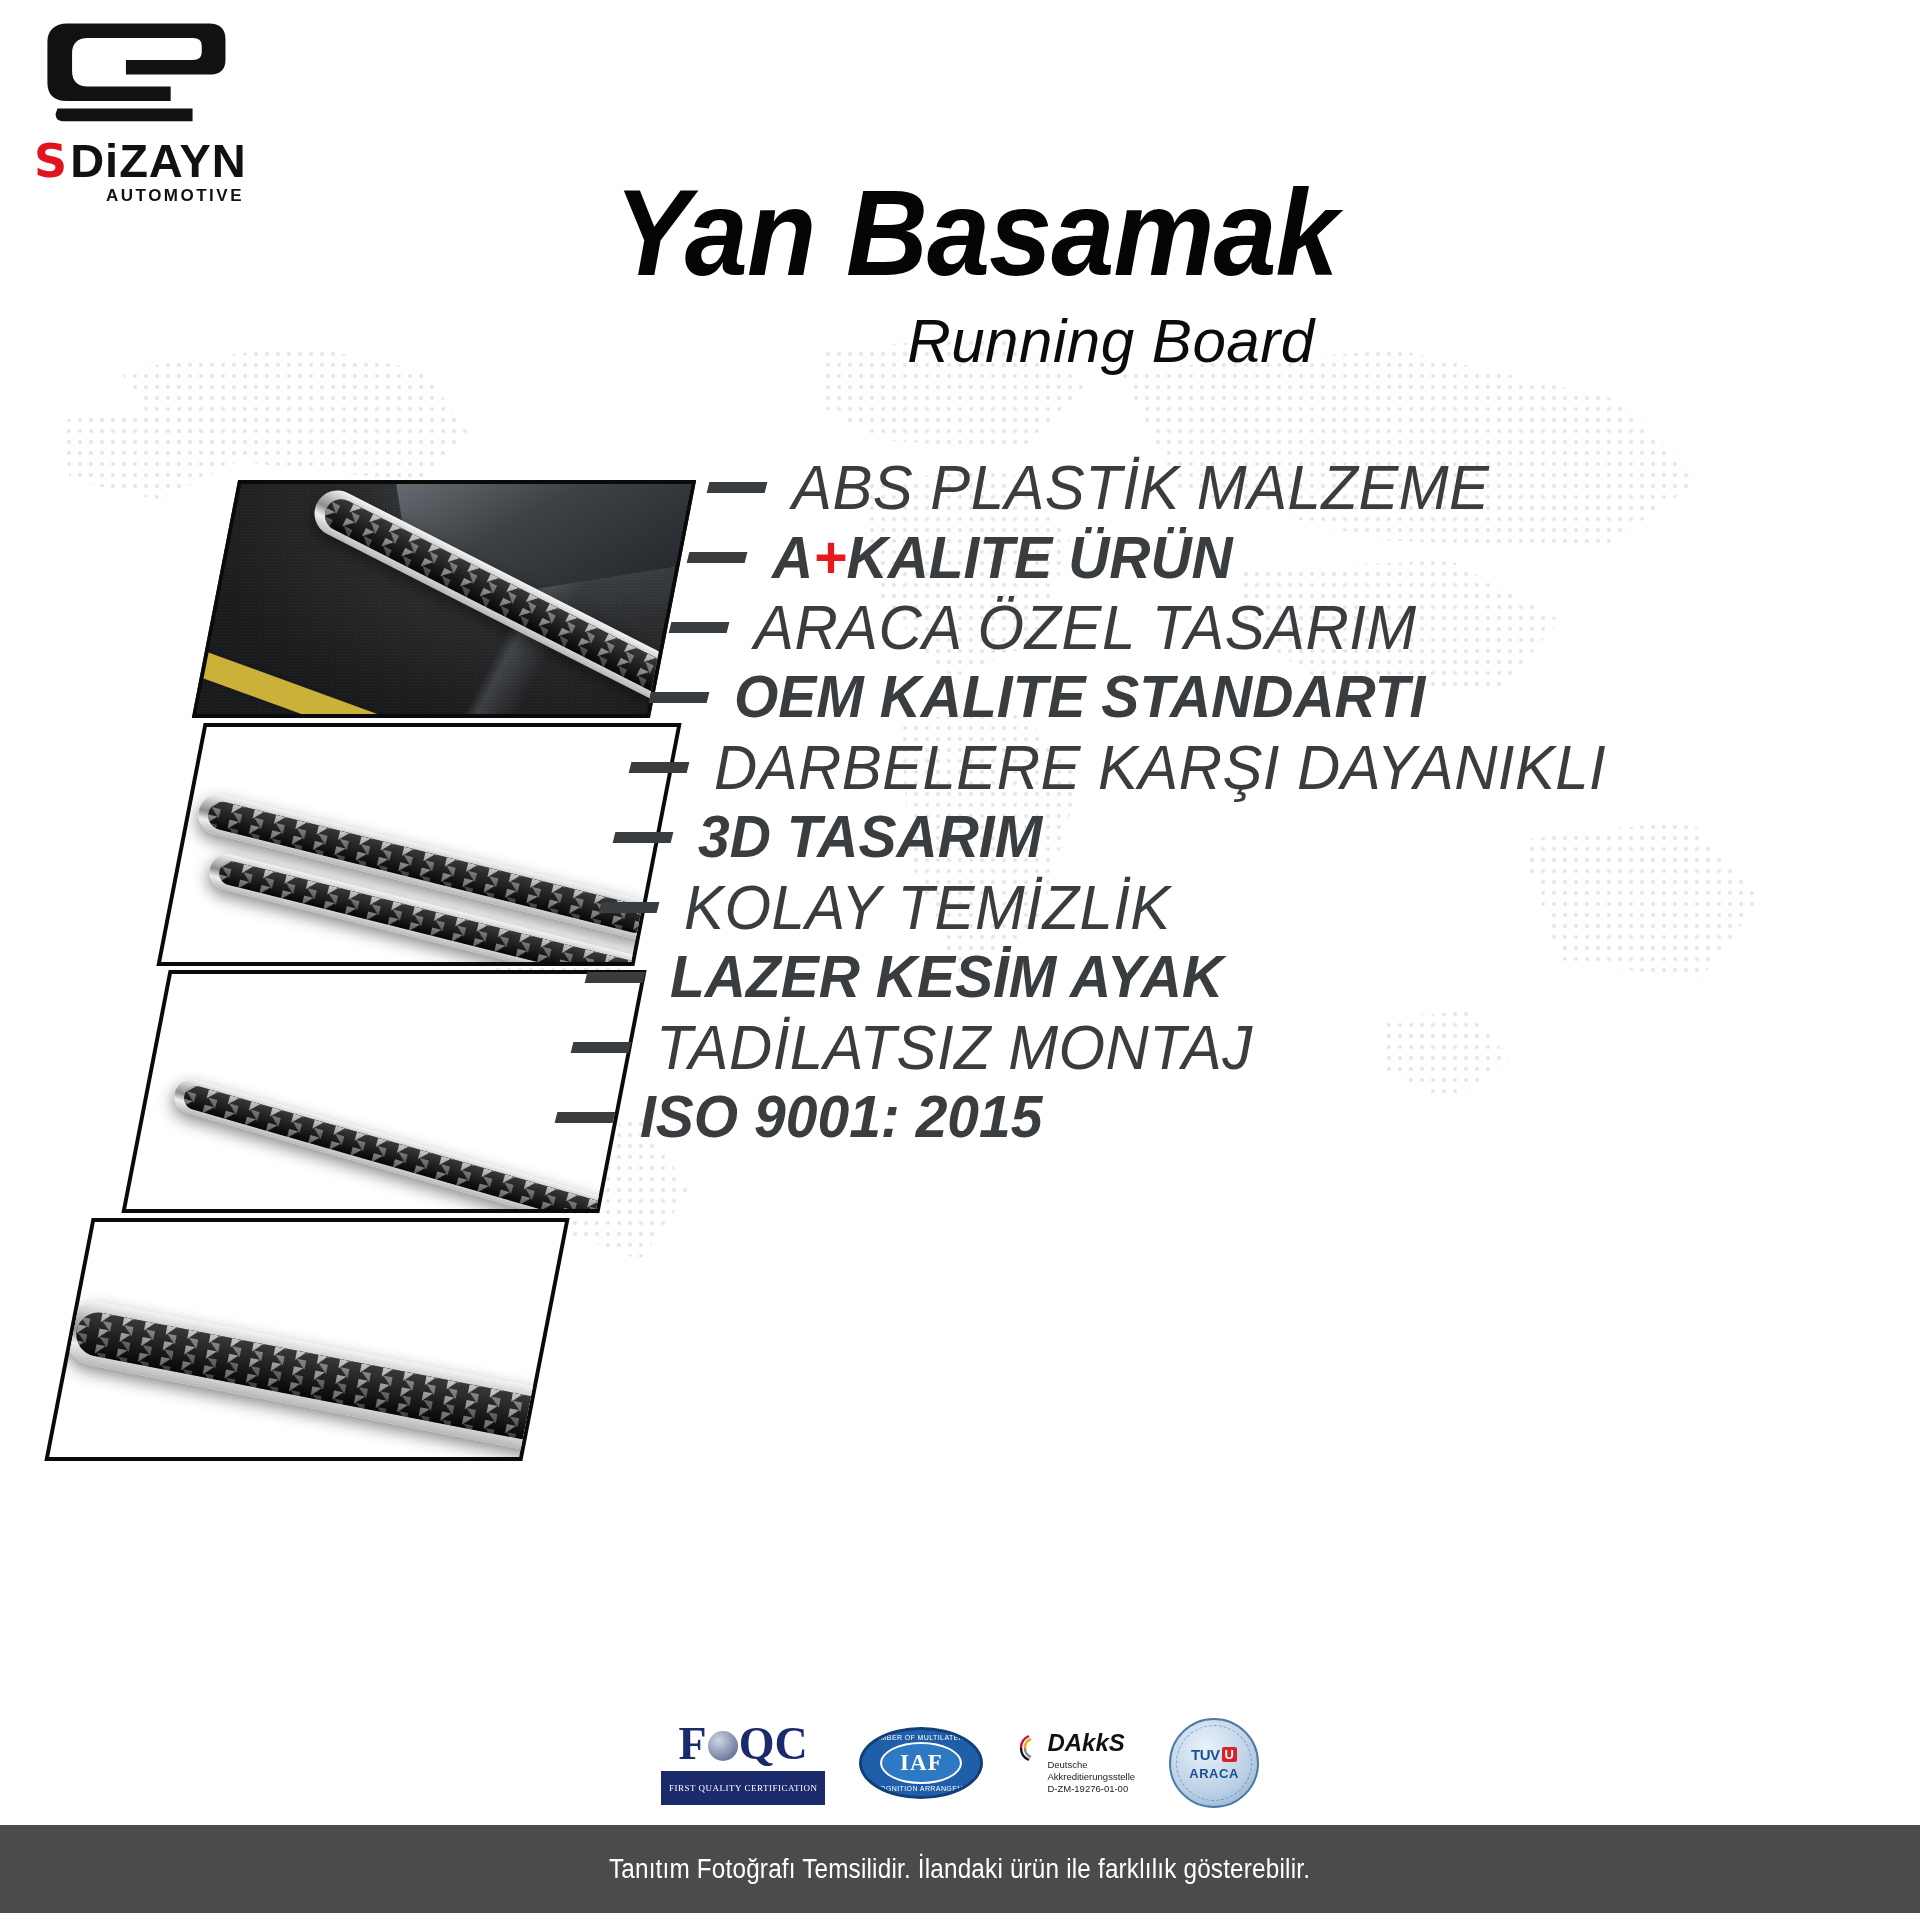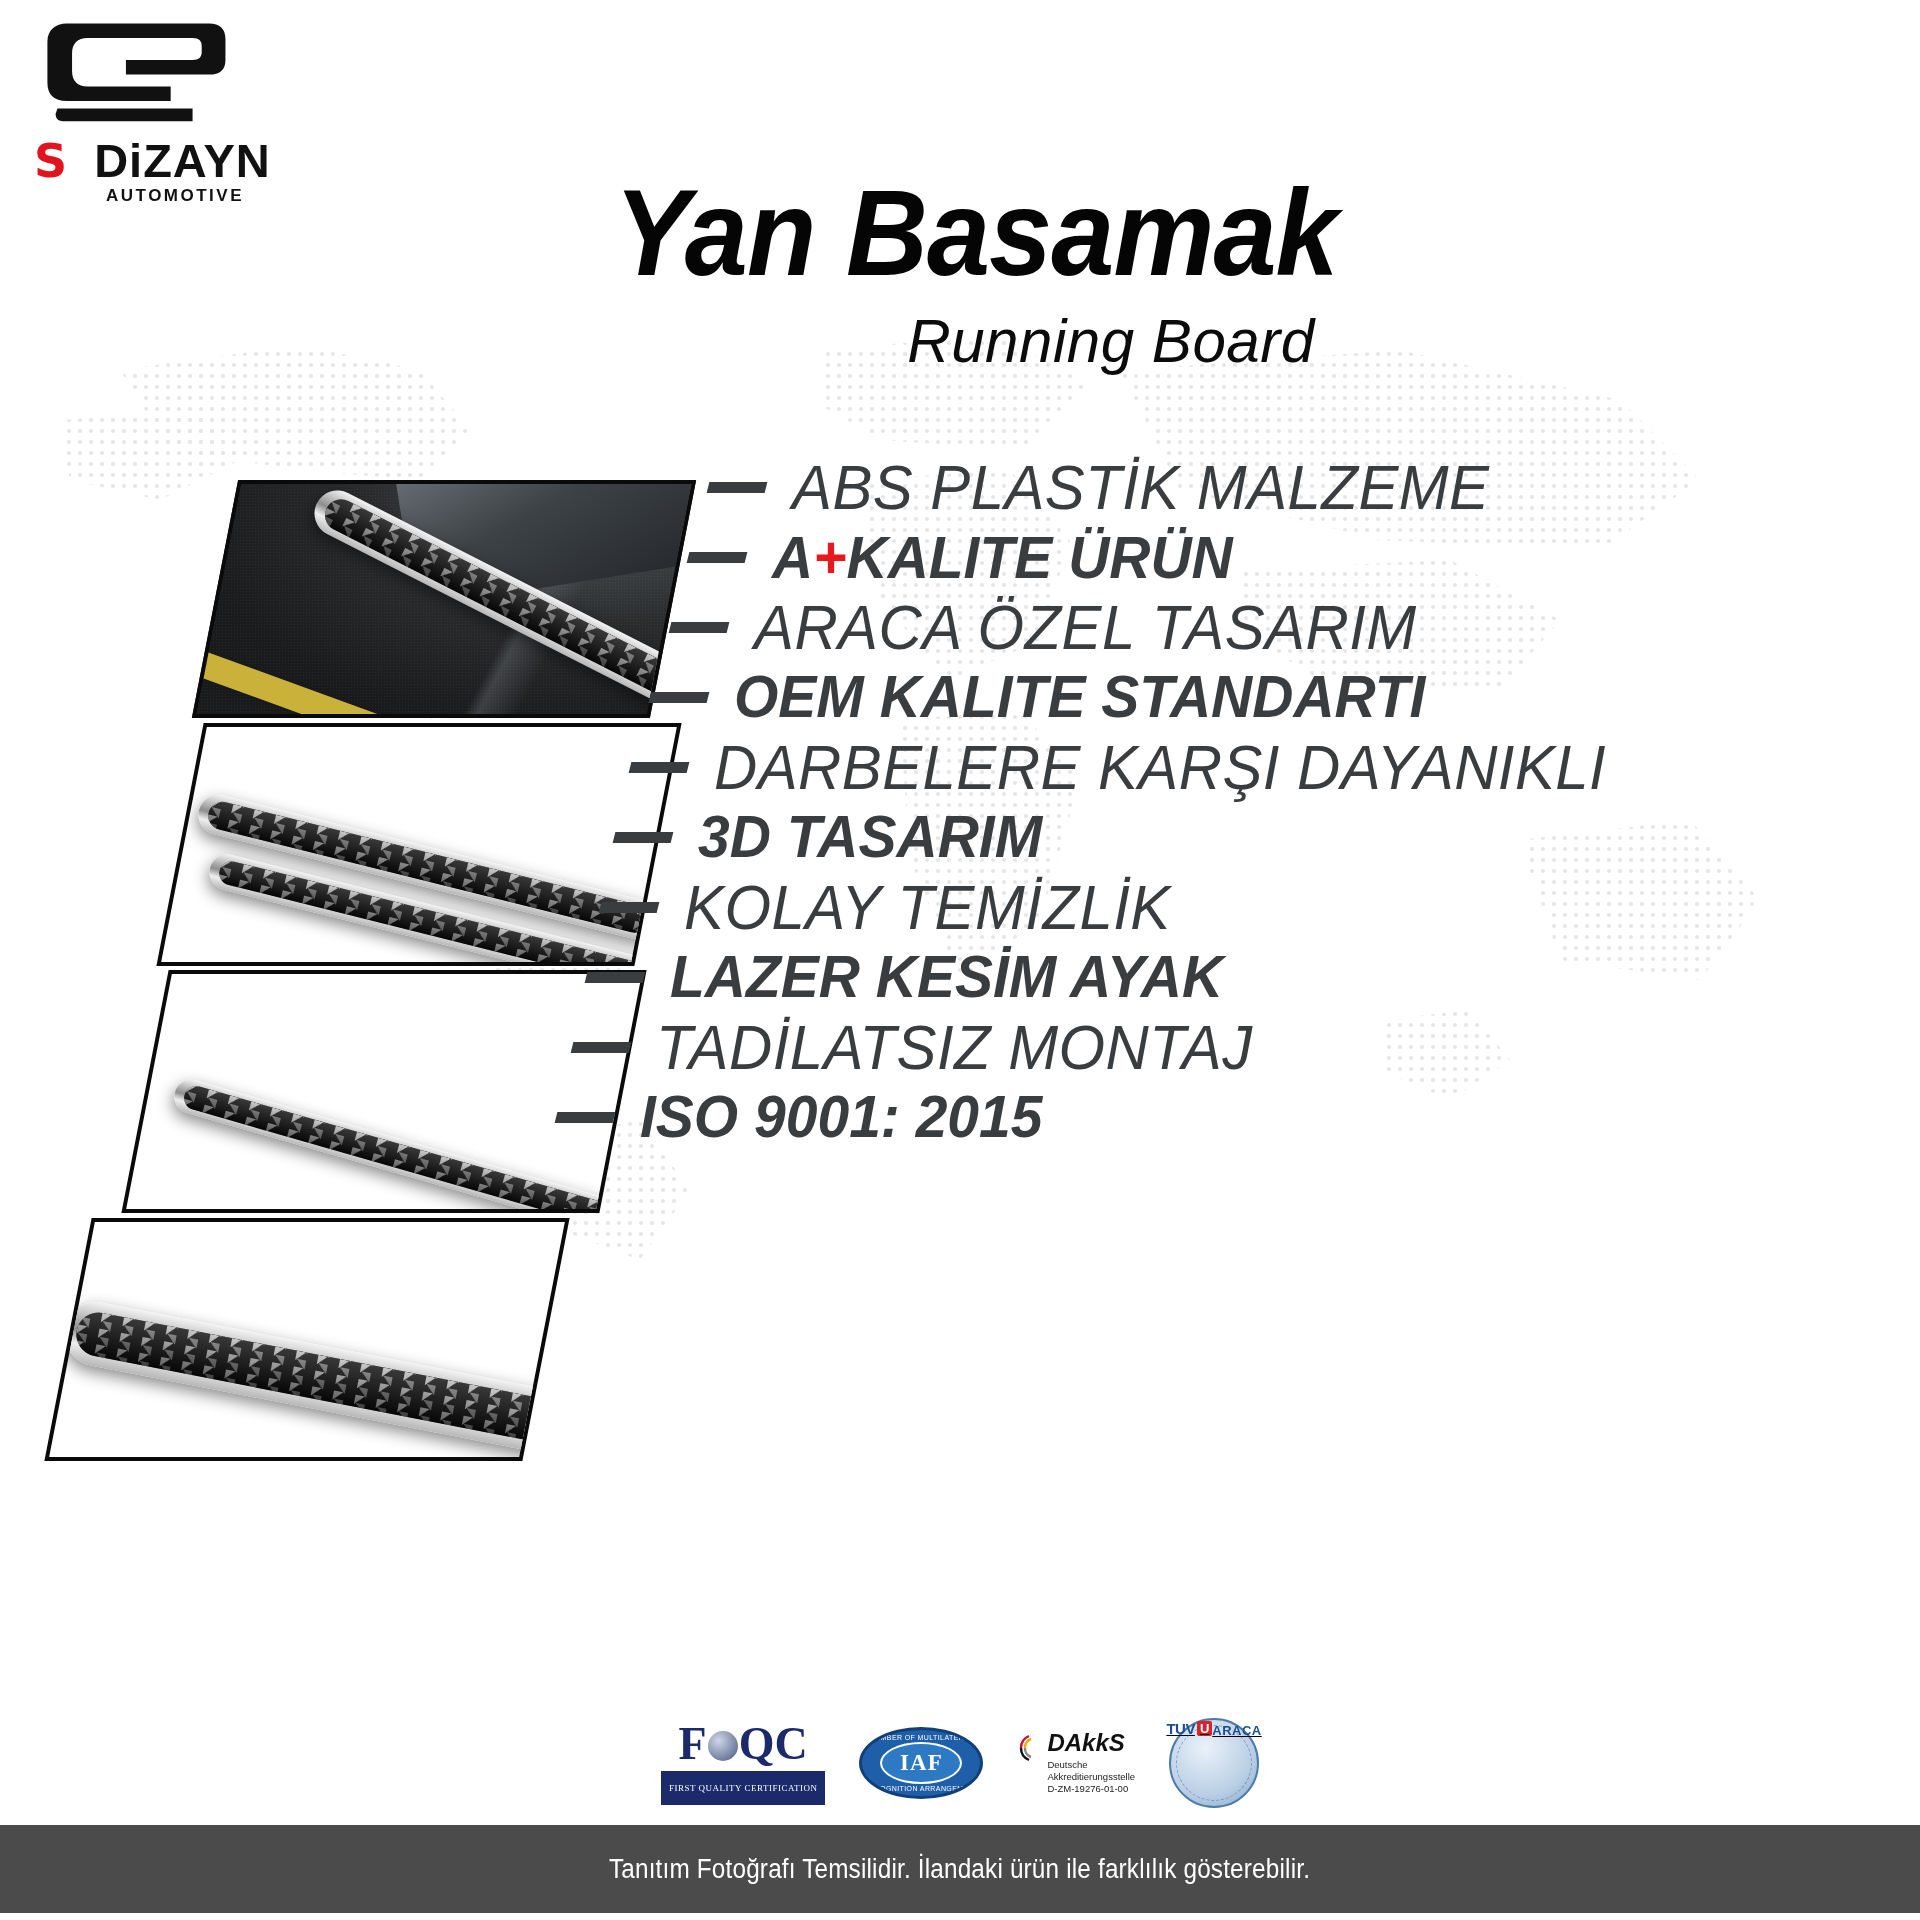--- a/index.html
+++ b/index.html
@@ -13,21 +13,21 @@
   #stage{position:absolute;inset:0;width:1920px;height:1920px;overflow:hidden;background:#fff;}
 
   
   .worldmap{position:absolute;left:0;top:120px;width:1920px;height:1500px;opacity:.55;pointer-events:none;}
 
   
   .logo{position:absolute;left:28px;top:18px;width:280px;}
   .logo-mark{width:205px;height:105px;display:block;}
   .logo-word{display:flex;align-items:center;margin-top:14px;margin-left:6px;}
   .logo-s{font-weight:bold;font-size:46px;color:#e1131d;letter-spacing:-1px;line-height:1;font-family:"DejaVu Sans",sans-serif;}
-  .logo-dizayn{font-weight:bold;font-size:47px;color:#111;letter-spacing:1px;margin-left:28px;line-height:1;}
+  .logo-dizayn{font-weight:bold;font-size:47px;color:#111;letter-spacing:1px;margin-left:4px;line-height:1;}
   .logo-auto{font-size:17px;color:#111;letter-spacing:2.5px;font-weight:bold;margin-left:78px;margin-top:2px;}
 
   
   .headline{position:absolute;left:16px;top:172px;width:1920px;text-align:center;pointer-events:none;}
   .title{
     font-family:"Liberation Sans", sans-serif;
     font-weight:bold;font-style:italic;
     font-size:122px;line-height:1;color:#050505;
     letter-spacing:-1px;
     transform:scaleX(.93);
@@ -143,21 +143,21 @@
   .iaf{width:118px;height:66px;border-radius:50%;background:#1f5fa9;border:3px solid #123f77;display:flex;align-items:center;justify-content:center;position:relative;overflow:hidden;}
   .iaf-inner{width:78px;height:38px;border-radius:50%;background:#2e79c4;border:2px solid #fff;display:flex;align-items:center;justify-content:center;}
   .iaf-txt{color:#fff;font-weight:bold;font-size:23px;font-family:"Liberation Serif",serif;letter-spacing:1px;}
   .iaf-top,.iaf-bot{position:absolute;left:0;right:0;text-align:center;color:#fff;font-size:7px;letter-spacing:.4px;font-family:"Liberation Sans",sans-serif;}
   .iaf-top{top:4px;}.iaf-bot{bottom:4px;}
   .dakks{display:flex;align-items:flex-start;}
   .dakks-wave{width:26px;height:34px;margin-right:4px;flex:none;}
   .dakks-r{display:flex;flex-direction:column;}
   .dakks-name{font-weight:bold;font-size:24px;color:#111;line-height:1;font-family:"Liberation Sans",sans-serif;font-style:italic;}
   .dakks-sub{font-size:9.5px;color:#222;line-height:1.28;margin-top:4px;}
-  .tuv{width:86px;height:86px;border-radius:50%;background:radial-gradient(circle at 40% 32%,#eaf2fa,#b9cee4 62%,#7fa3c6);border:2px solid #4b7ba8;display:flex;flex-direction:row;align-items:flex-start;justify-content:center;position:relative;text-decoration:underline;}
+  .tuv{width:86px;height:86px;border-radius:50%;background:radial-gradient(circle at 40% 32%,#eaf2fa,#b9cee4 62%,#7fa3c6);border:2px solid #4b7ba8;display:flex;flex-direction:column;align-items:center;justify-content:center;position:relative;}
   .tuv-logo{display:flex;align-items:center;gap:2px;}
   .tuv-t{font-weight:bold;font-size:15px;color:#1b4f91;font-family:"Liberation Sans",sans-serif;letter-spacing:-.5px;}
   .tuv-u{background:#d8232a;color:#fff;font-weight:bold;font-size:13px;padding:0 3px;border-radius:2px;}
   .tuv-cert{font-weight:bold;font-size:13px;color:#1b4f91;margin-top:3px;letter-spacing:.5px;}
   .tuv-ring{position:absolute;inset:5px;border-radius:50%;border:1px dashed rgba(27,79,145,.45);}
 
   
   .disclaimer{
     position:absolute;left:0;bottom:7px;width:1920px;height:88px;
     background:#4b4b4b;display:flex;align-items:center;justify-content:center;

